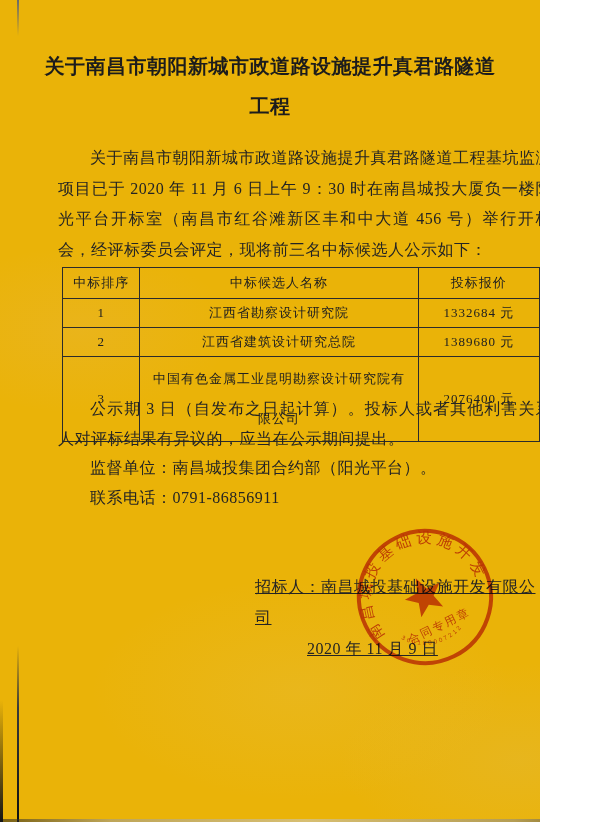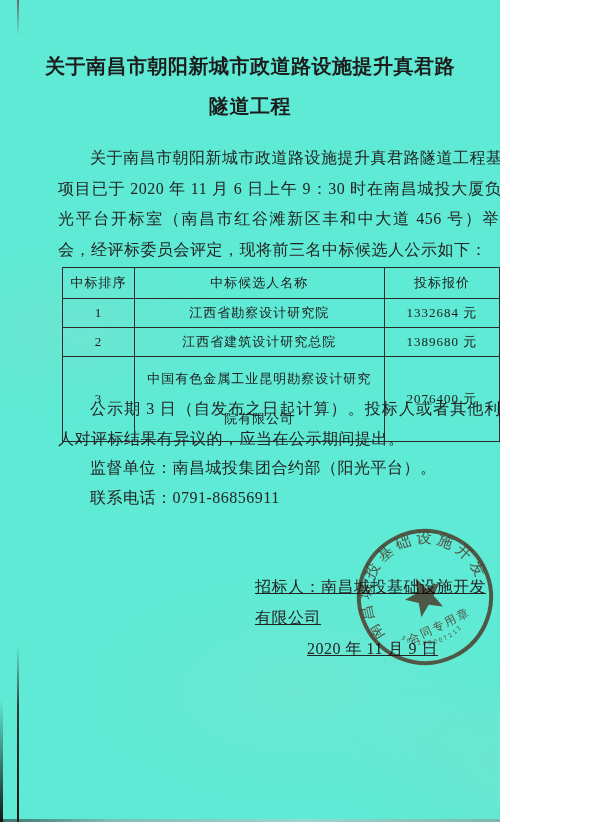--- a/index.html
+++ b/index.html
@@ -1,19 +1,19 @@
 <!DOCTYPE html>
 <html><head>
 <meta charset="utf-8">
 <style>
   html,body{margin:0;padding:0;}
   .page{
     position:relative;
-    width:500px;height:822px;
-    background:#5eead4;
+    width:540px;height:822px;
+    background:#eab308;
     overflow:hidden;
     font-family:"Liberation Serif", serif;
     color:#242424;
   }
   
   .page::before{
     content:"";position:absolute;inset:0;pointer-events:none;
     background:
       radial-gradient(220px 120px at 80px 330px, rgba(230,190,190,0.10), transparent 70%),
       radial-gradient(260px 140px at 520px 760px, rgba(210,200,180,0.12), transparent 70%),

